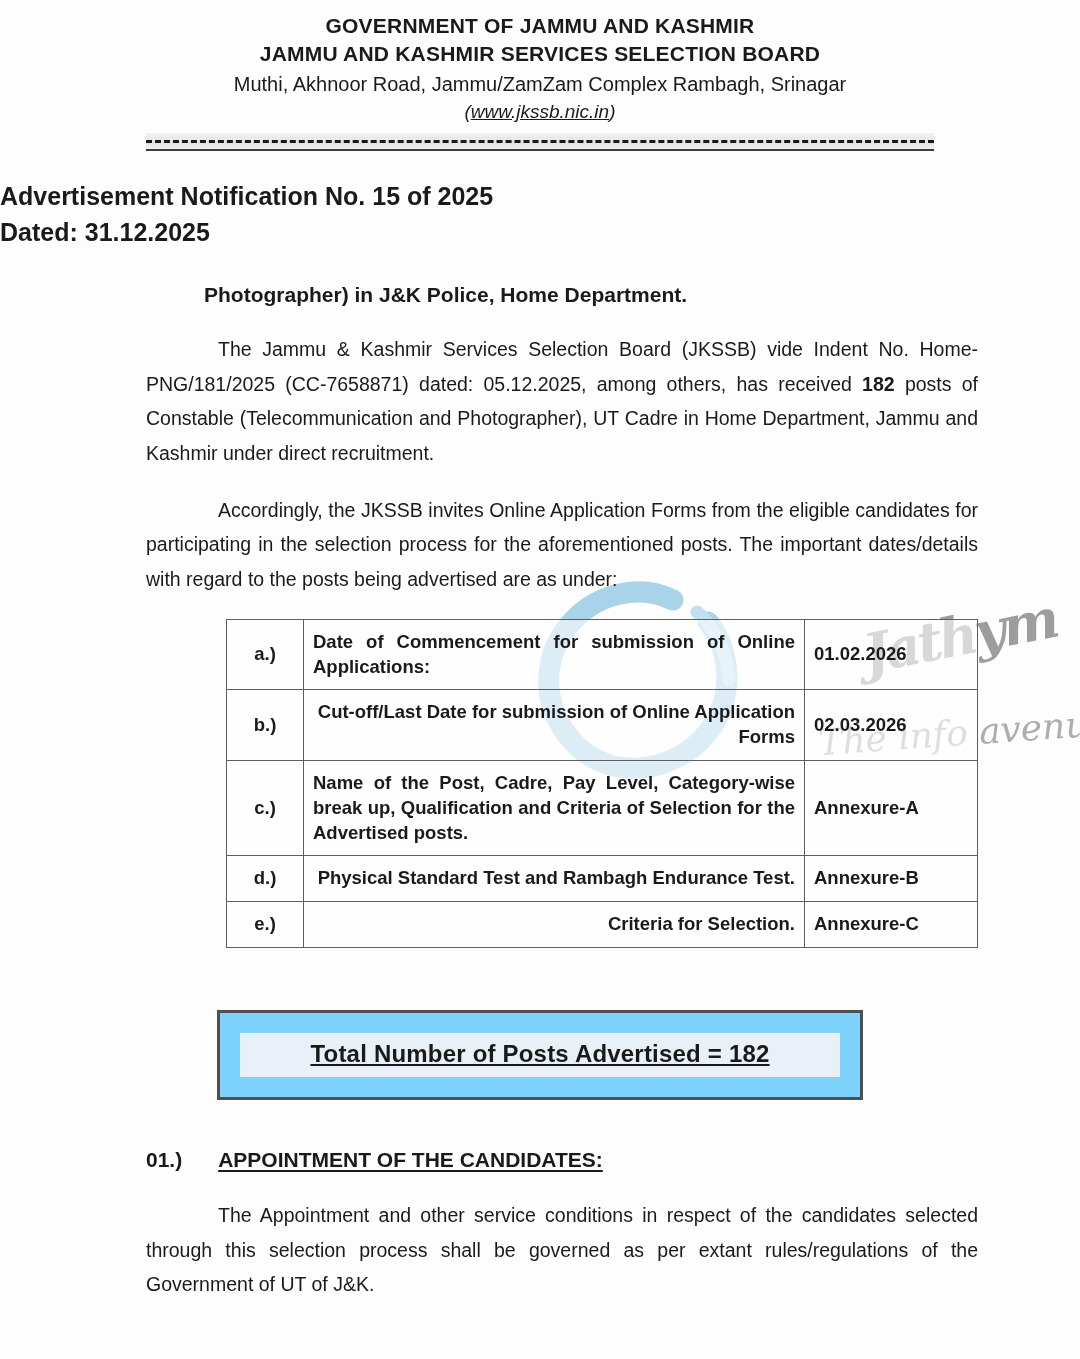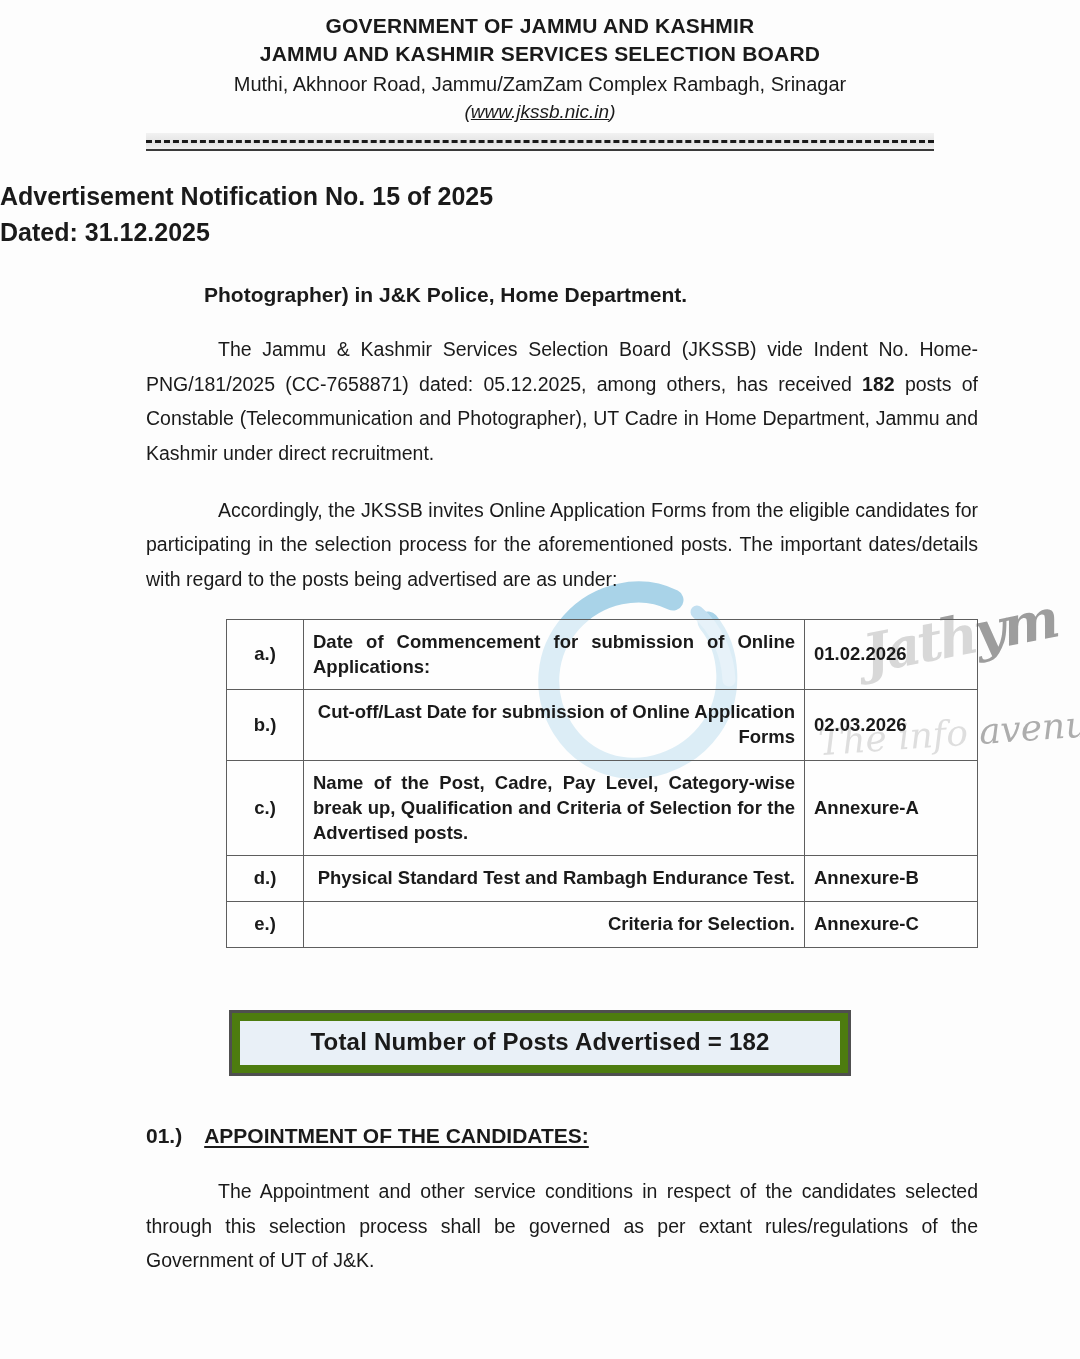--- a/index.html
+++ b/index.html
@@ -176,39 +176,40 @@
 
   
   .total-wrap {
     display: flex;
     justify-content: center;
     margin-top: 62px;
   }
   .total-box {
     width: 600px;
     border: 3px solid #4f4f4f;
-    padding: 8px;
-    background: #4d7c0f;
+    padding: 20px;
+    background: #7dd3fc;
+    text-decoration: underline;
   }
   .total-inner {
     background: #e9f0f7;
     text-align: center;
     font-weight: 700;
     font-size: 24px;
     padding: 7px 0 9px 0;
     letter-spacing: .2px;
   }
 
   
   .sec-head {
     margin: 48px 0 0 146px;
     font-weight: 700;
     font-size: 21px;
     display: flex;
-    gap: 22px;
+    gap: 36px;
     align-items: flex-start;
   }
   .sec-head .sh-title { text-decoration: underline; text-underline-offset: 3px; }
 </style>
 </head>
 <body>
 
 <div class="page">
 
   <div class="wm-layer">

